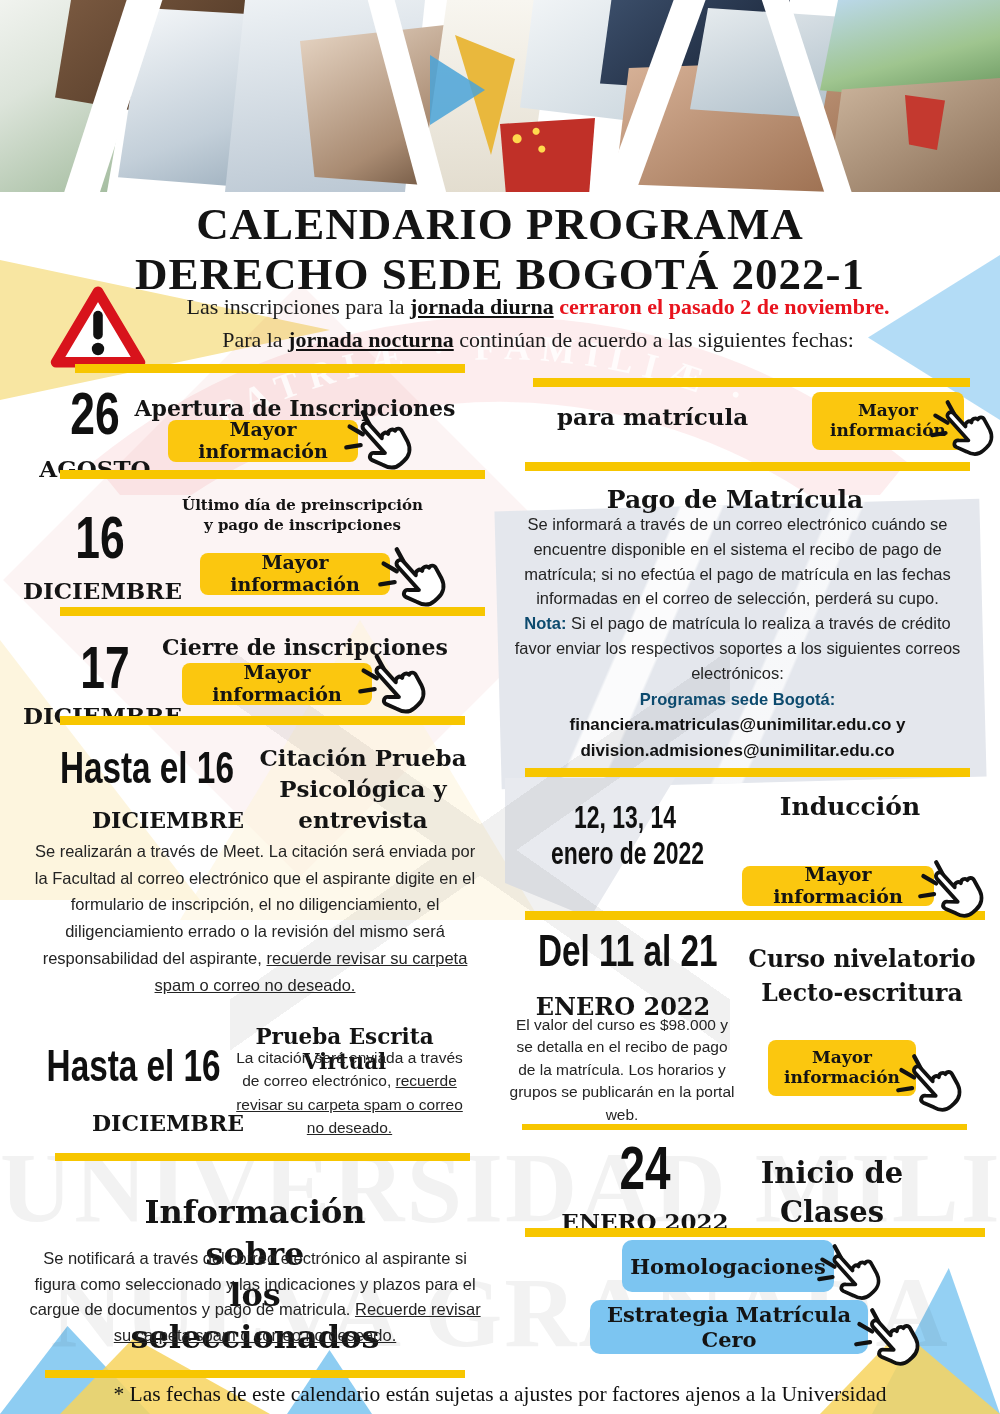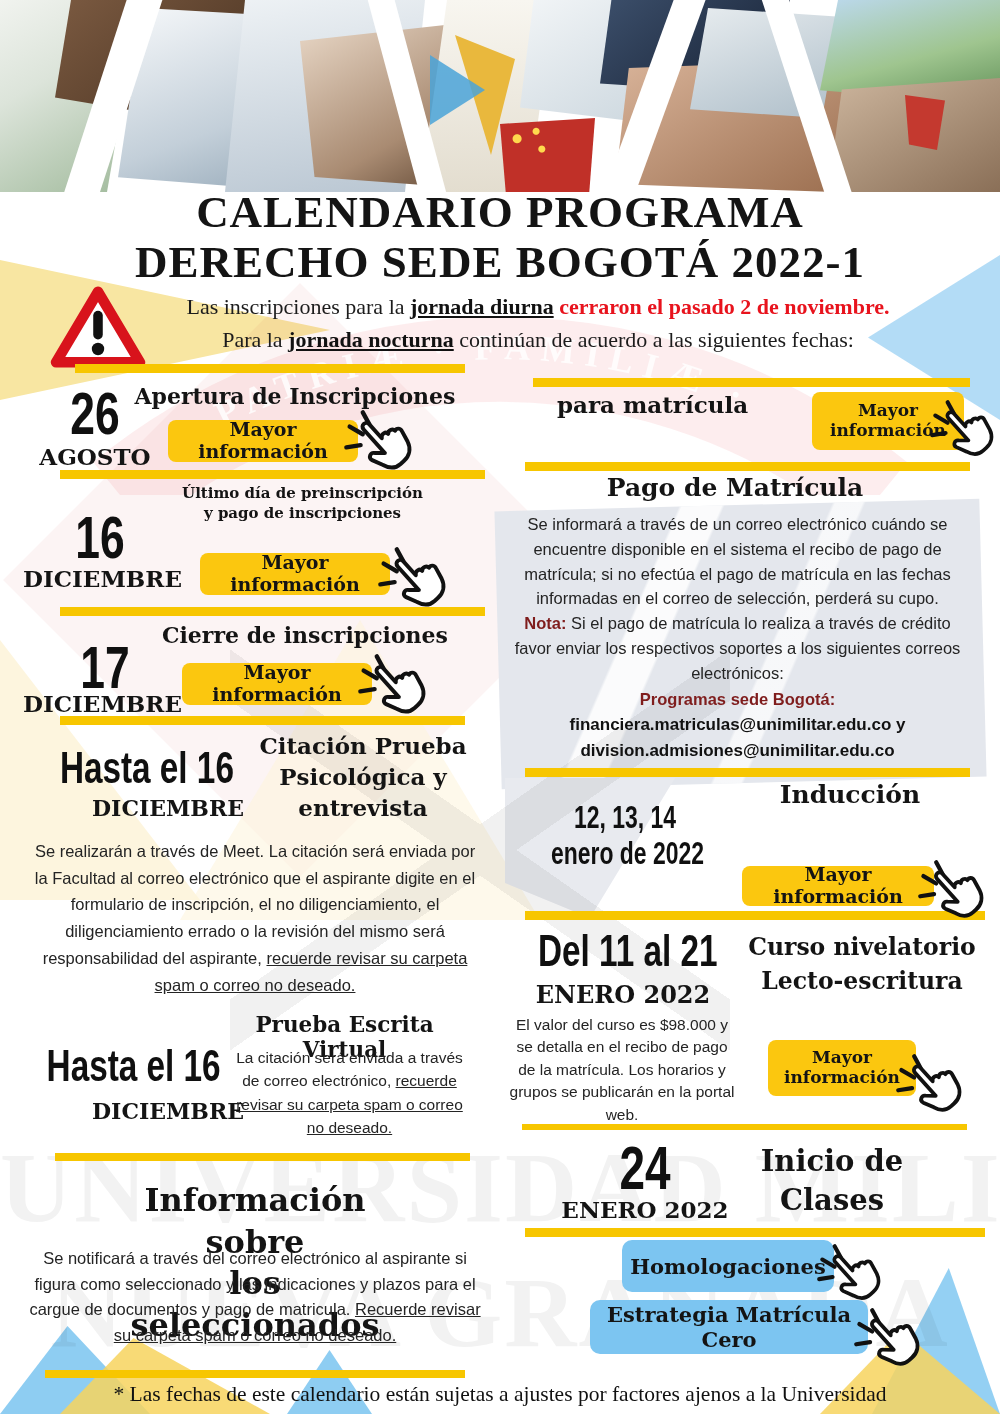--- a/index.html
+++ b/index.html
@@ -1,36 +1,36 @@
 <!DOCTYPE html>
 <html><head>
 <meta charset="utf-8">
 <style>
   * { box-sizing: border-box; margin: 0; padding: 0; }
   body { background:#ffffff; font-family:"Liberation Sans", sans-serif; }
   #poster { position:relative; width:1000px; height:1414px; background:#fff; overflow:hidden; }
   .abs { position:absolute; }
-  .serifB { font-family:"DejaVu Serif", serif; font-weight:bold; color:#141414; }
+  .serifB { font-family:"DejaVu Serif", serif; font-weight:bold; color:#141414;margin-top:12px; }
   .serif  { font-family:"Liberation Serif", serif; color:#1c1c1c; }
   .sans   { font-family:"Liberation Sans", sans-serif; color:#242424; }
   .ctr { text-align:center; }
   .cond { font-family:"Liberation Sans", sans-serif; font-weight:bold; color:#101010;
           white-space:nowrap; text-align:center; transform:scaleX(0.74); transform-origin:center center; }
   .ybar { position:absolute; background:#F7C600; height:9px; z-index:2; }
   .ybtn { position:absolute; background:#FBC70F; border-radius:8px; display:flex; align-items:center;
           justify-content:center; text-align:center; font-family:"DejaVu Serif", serif; font-weight:bold;
           color:#141414; z-index:3; line-height:1.15; cursor:pointer; }
   .bluebtn { position:absolute; background:#7CC5F1; border-radius:10px; display:flex; align-items:center;
           justify-content:center; text-align:center; font-family:"DejaVu Serif", serif; font-weight:bold;
           color:#141414; z-index:3; cursor:pointer; }
   .hand { position:absolute; z-index:4; pointer-events:none; }
   .u  { text-decoration:underline; }
   .bu { font-weight:bold; text-decoration:underline; color:#111; }
   .red   { color:#E8131D; font-weight:bold;text-align:right; }
-  .coral { color:#7f1d1d; font-weight:bold; }
+  .coral { color:#0c4a6e; font-weight:bold; }
   .body-txt { line-height:1.55; }
   .z2 { z-index:2; }
   .deco { position:absolute; z-index:0; pointer-events:none; }
   .wm { position:absolute; z-index:1; pointer-events:none; font-family:"Liberation Serif", serif;
         font-weight:bold; color:rgba(20,20,20,0.055); white-space:nowrap; width:1000px; text-align:center; }
   .hp { position:absolute; }
 </style>
 </head>
 <body>
 

